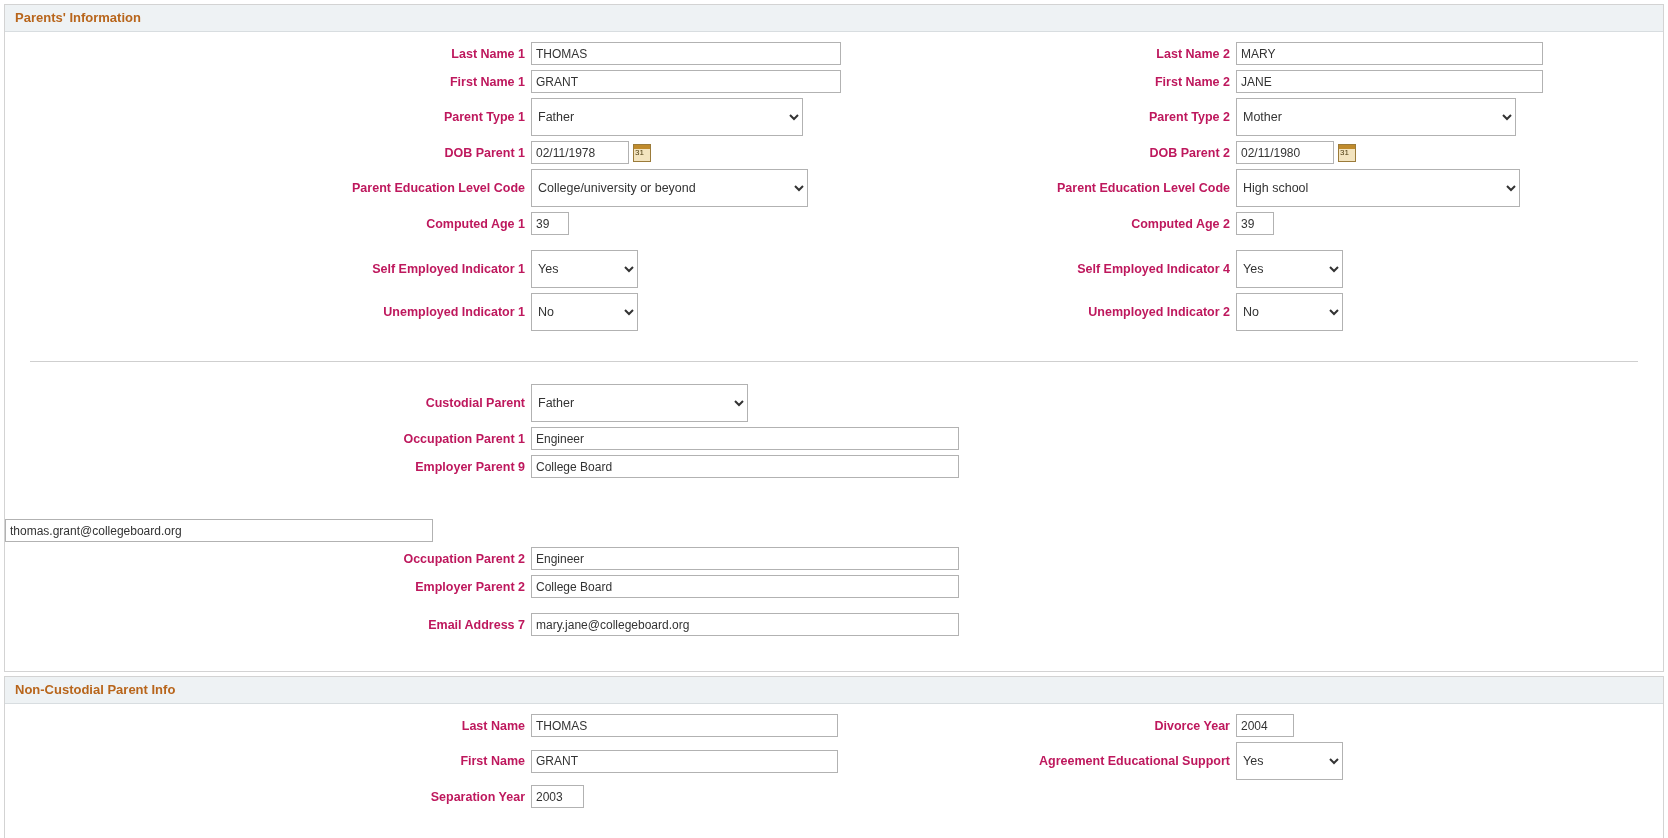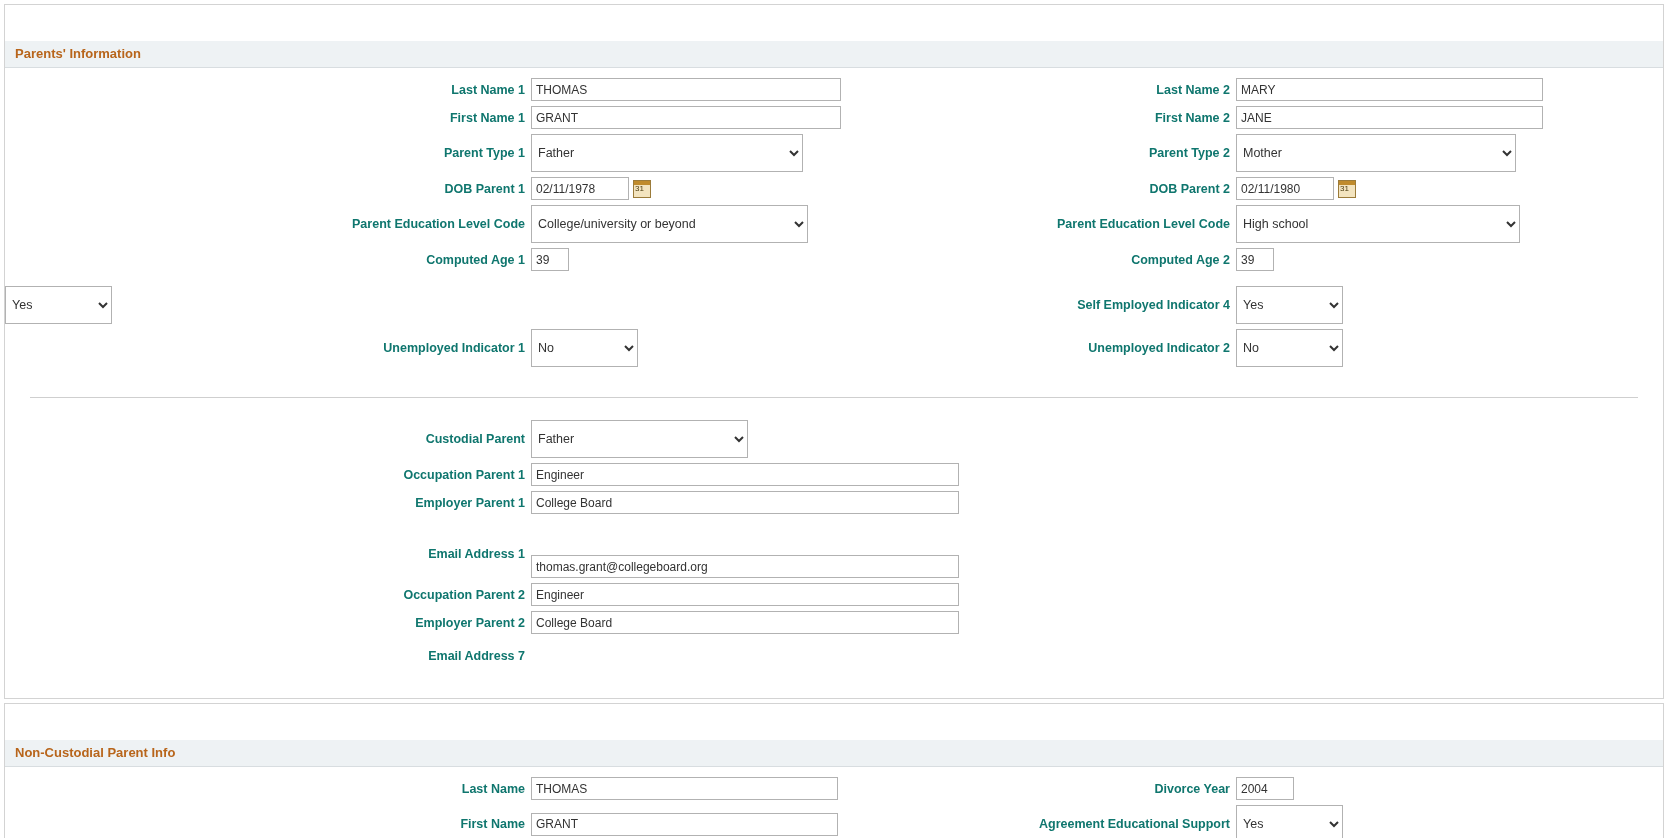--- a/index.html
+++ b/index.html
@@ -22,21 +22,20 @@
     background: #ffffff;
     margin: 4px 4px 0 4px;
   }
   .panel-header {
     background: #eef2f4;
     border-bottom: 1px solid #d8dde0;
     padding: 5px 10px 6px 10px;
     font-weight: bold;
     font-size: 13px;
     color: #b8651b;
-    margin-top: 36px;
   }
   .panel-body {
     padding: 10px 0 14px 0;
     position: relative;
   }
   .row {
     display: flex;
     align-items: center;
     margin-bottom: 5px;
   }
@@ -47,21 +46,21 @@
   }
   .col-right {
     display: flex;
     align-items: center;
   }
   .lbl {
     font-weight: bold;
     font-size: 12.5px;
     text-align: right;
     padding-right: 6px;
-    color: #0f766e;
+    color: #be185d;
     white-space: nowrap;
   }
   .lbl-l { width: 520px; }
   .lbl-r { width: 245px; }
 
   input.fld {
     border: 1px solid #b2b2b2;
     background: #ffffff;
     font-family: "Liberation Sans", sans-serif;
     font-size: 12px;
@@ -205,20 +204,21 @@
         <div class="col-right">
           <div class="lbl lbl-r">Computed Age 2</div>
           <input class="fld small" value="39" style="">
         </div>
       </div>
 
       <div class="spacer-10"></div>
 
       <div class="row">
         <div class="col-left">
+          <div class="lbl lbl-l">Self Employed Indicator 1</div>
           <select class="sel" style="width:107px">
             <option>Yes</option>
           </select>
         </div>
         <div class="col-right">
           <div class="lbl lbl-r">Self Employed Indicator 4</div>
           <select class="sel" style="width:107px">
             <option>Yes</option>
           </select>
         </div>
@@ -249,45 +249,45 @@
             <option>Father</option>
           </select>
         </div>
 
         <div class="row">
           <div class="lbl lbl-l">Occupation Parent 1</div>
           <input class="fld" style="width: 418px;" value="Engineer">
         </div>
 
         <div class="row">
-          <div class="lbl lbl-l">Employer Parent 1</div>
+          <div class="lbl lbl-l">Employer Parent 9</div>
           <input class="fld" style="width: 418px;" value="College Board">
         </div>
 
         <div class="spacer-10"></div>
 
         <div class="row">
-          <div class="lbl lbl-l">Email Address 1</div>
           <input class="fld" style="width: 418px; margin-top: 26px;" value="thomas.grant@collegeboard.org">
         </div>
 
         <div class="row">
           <div class="lbl lbl-l">Occupation Parent 2</div>
           <input class="fld" style="width: 418px;" value="Engineer">
         </div>
 
         <div class="row">
           <div class="lbl lbl-l">Employer Parent 2</div>
           <input class="fld" style="width: 418px;" value="College Board">
         </div>
 
         <div class="spacer-10"></div>
 
         <div class="row">
           <div class="lbl lbl-l">Email Address 7</div>
+          <input class="fld" style="width: 418px;" value="mary.jane@collegeboard.org">
         </div>
 
       </div>
       <div class="spacer-16"></div>
     </div>
   </div>
 
   <div class="panel">
     <div class="panel-header">Non-Custodial Parent Info</div>
     <div class="panel-body">

